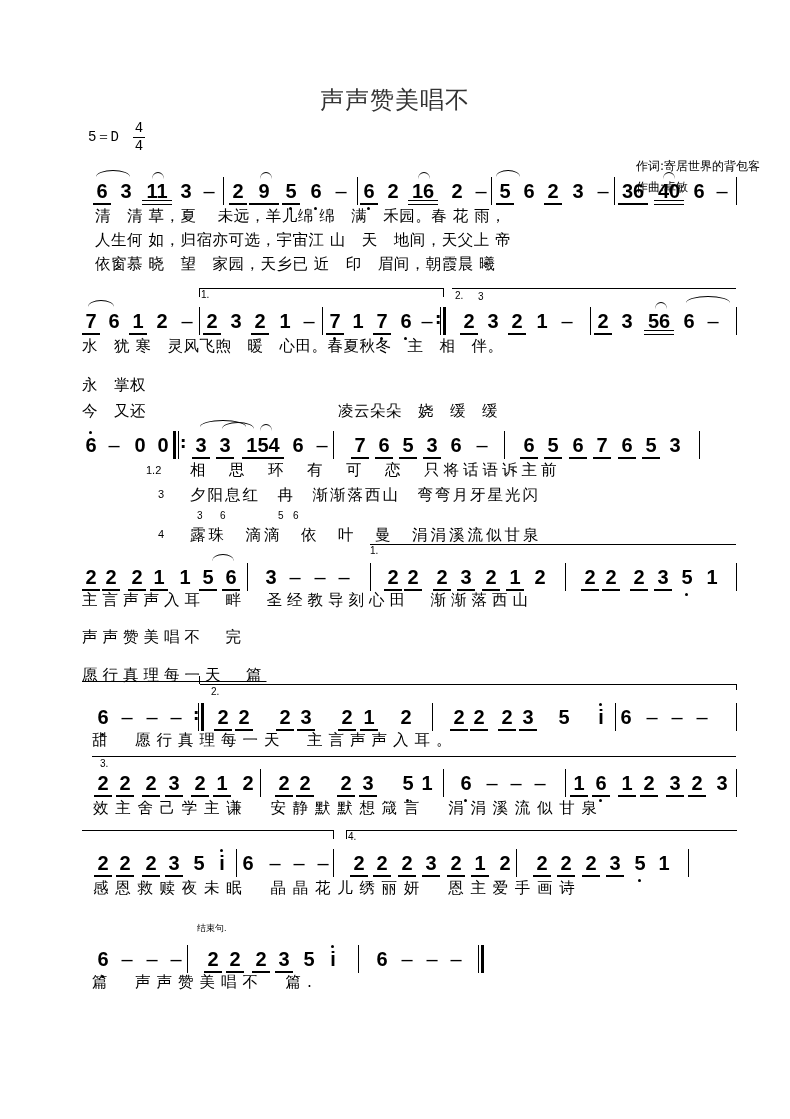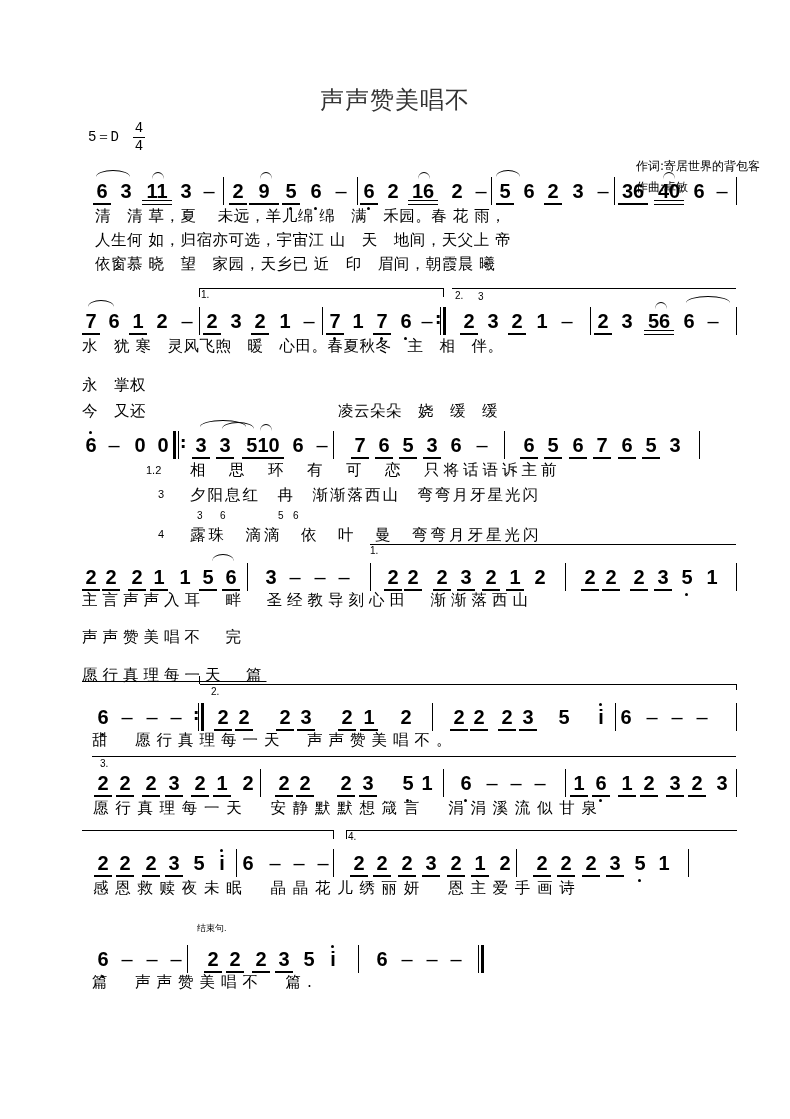--- a/index.html
+++ b/index.html
@@ -137,21 +137,21 @@
   <div class="slur" style="left:260px;top:-10px;width:12px"></div>
 
   <span class="n" style="left:84px">6<i class="dh"></i></span>
   <span class="n" style="left:107px;font-weight:normal">–</span>
   <span class="n" style="left:133px">0</span>
   <span class="n" style="left:156px">0</span>
   <div class="dbl" style="left:173px;top:-3px;height:28px;border-left:3px solid #000;border-right:1px solid #000"></div>
   <span class="rep" style="left:180px;top:3px">:</span>
   <span class="n ul1" style="left:194px">3</span>
   <span class="n ul1" style="left:218px">3</span>
-  <span class="n ul1" style="left:244px;width:38px">510</span>
+  <span class="n ul1" style="left:244px;width:38px">154</span>
   <span class="n" style="left:291px">6</span>
   <span class="n" style="left:315px;font-weight:normal">–</span>
   <div class="bl" style="left:333px;top:-3px;height:28px"></div>
   <span class="n ul1" style="left:353px">7</span>
   <span class="n ul1" style="left:377px">6</span>
   <span class="n ul1" style="left:401px">5</span>
   <span class="n ul1" style="left:425px">3</span>
   <span class="n" style="left:449px">6</span>
   <span class="n" style="left:475px;font-weight:normal">–</span>
   <div class="bl" style="left:504px;top:-3px;height:28px"></div>
@@ -167,21 +167,21 @@
   <span class="small" style="left:146px;top:30px;font-size:11px">1.2</span>
   <span class="small" style="left:158px;top:54px;font-size:11px">3</span>
   <span class="small" style="left:158px;top:94px;font-size:11px">4</span>
   <span class="small" style="left:197px;top:76px">3</span>
   <span class="small" style="left:220px;top:76px">6</span>
   <span class="small" style="left:278px;top:76px">5</span>
   <span class="small" style="left:293px;top:76px">6</span>
 
   <div class="ly" style="left:190px;top:27px;word-spacing:8px;letter-spacing:4px">相　思　环　有　可　恋　只将话语诉主前</div>
   <div class="ly" style="left:190px;top:52px;letter-spacing:2px">夕阳息红　冉　渐渐落西山　弯弯月牙星光闪</div>
-  <div class="ly" style="left:190px;top:92px;letter-spacing:3px">露珠　滴滴　依　叶　曼　弯弯月牙星光闪</div>
+  <div class="ly" style="left:190px;top:92px;letter-spacing:3px">露珠　滴滴　依　叶　曼　涓涓溪流似甘泉</div>
   <div class="uline" style="left:370px;top:110px;width:366px"></div>
 </div>
 
 <div class="row" style="top:566px">
   <span class="vlab" style="left:370px;top:-20px">1.</span>
   <div class="slur" style="left:212px;top:-12px;width:22px"></div>
 
   <span class="n ul1" style="left:84px">2</span>
   <span class="n ul1" style="left:104px">2</span>
   <span class="n ul1" style="left:130px">2</span>
@@ -242,21 +242,21 @@
   <span class="n ul1" style="left:521px">3</span>
   <span class="n" style="left:557px">5</span>
   <span class="n" style="left:594px">i<i class="dh"></i></span>
   <div class="bl" style="left:615px;top:-3px;height:28px"></div>
   <span class="n" style="left:619px">6</span>
   <span class="n" style="left:645px;font-weight:normal">–</span>
   <span class="n" style="left:670px;font-weight:normal">–</span>
   <span class="n" style="left:695px;font-weight:normal">–</span>
   <div class="bl" style="left:736px;top:-3px;height:28px"></div>
 
-  <div class="ly" style="left:92px;top:25px;word-spacing:80px;letter-spacing:6px">甜　愿行真理每一天　声声赞美唱不。</div>
+  <div class="ly" style="left:92px;top:25px;word-spacing:80px;letter-spacing:6px">甜　愿行真理每一天　主言声声入耳。</div>
 </div>
 
 <div class="row" style="top:772px">
   <div class="volta" style="left:92px;top:-16px;width:644px"></div>
   <span class="vlab" style="left:100px;top:-13px">3.</span>
 
   <span class="n ul1" style="left:96px">2</span>
   <span class="n ul1" style="left:118px">2</span>
   <span class="n ul1" style="left:144px">2</span>
   <span class="n ul1" style="left:167px">3</span>
@@ -278,21 +278,21 @@
   <div class="bl" style="left:565px;top:-3px;height:28px"></div>
   <span class="n ul1" style="left:572px">1</span>
   <span class="n ul1" style="left:594px">6<i class="dl"></i></span>
   <span class="n ul1" style="left:620px">1</span>
   <span class="n ul1" style="left:642px">2</span>
   <span class="n ul1" style="left:668px">3</span>
   <span class="n ul1" style="left:690px">2</span>
   <span class="n" style="left:715px">3</span>
   <div class="bl" style="left:736px;top:-3px;height:28px"></div>
 
-  <div class="ly" style="left:93px;top:27px;word-spacing:4px;letter-spacing:6.7px">愿行真理每一天　安静默默想箴言　涓涓溪流似甘泉</div>
+  <div class="ly" style="left:93px;top:27px;word-spacing:4px;letter-spacing:6.7px">效主舍己学主谦　安静默默想箴言　涓涓溪流似甘泉</div>
 </div>
 
 <div class="row" style="top:852px">
   <div class="volta r" style="left:82px;top:-22px;width:251px"></div>
   <div class="volta l" style="left:346px;top:-22px;width:390px"></div>
   <span class="vlab" style="left:348px;top:-20px">4.</span>
 
   <span class="n ul1" style="left:96px">2</span>
   <span class="n ul1" style="left:118px">2</span>
   <span class="n ul1" style="left:144px">2</span>

